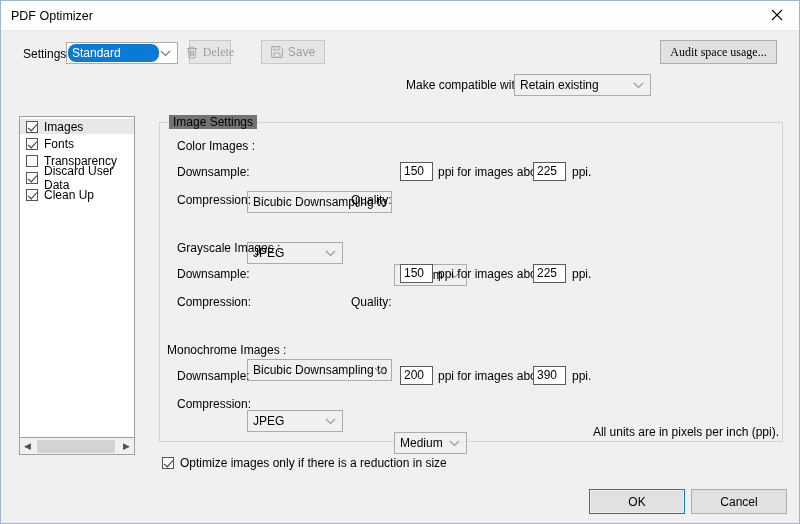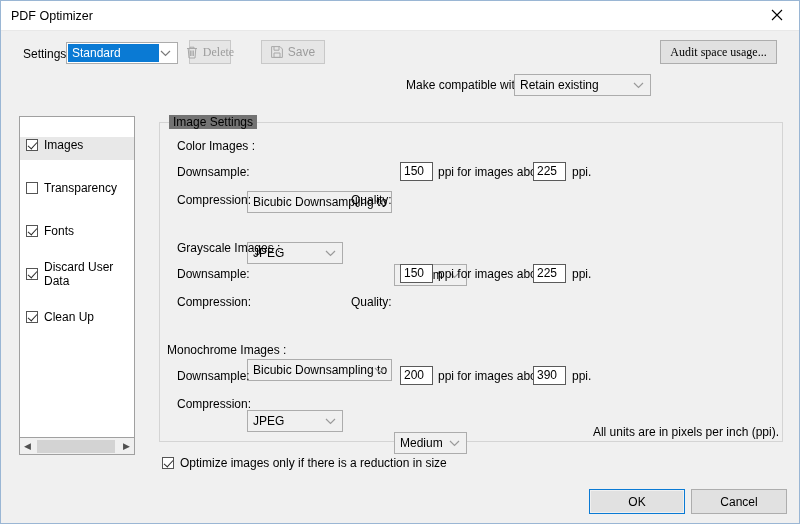--- a/index.html
+++ b/index.html
@@ -86,20 +86,21 @@
   #settings-combo .sel {
     background: #0a7ad4;
     color: #fff;
     height: 18px;
     line-height: 18px;
     margin: 1px 18px 1px 1px;
     padding-left: 4px;
     flex: 1;
     white-space: nowrap;
     overflow: hidden;
+    border-radius: 8px;
   }
 
   .btn {
     box-sizing: border-box;
     background: #e1e1e1;
     border: 1px solid #adadad;
     height: 24px;
     font-size: 12px;
     display: flex;
     align-items: center;
@@ -157,24 +158,24 @@
     height: 322px;
     background: #fff;
     border: 1px solid #a0a0a0;
     box-sizing: border-box;
     overflow: hidden;
   }
   .list-item {
     display: flex;
     align-items: center;
     height: 15px;
-    padding: 0 2px 8px 6px;
-    font-size: 12px;
-    cursor: default;
-    margin-top: 20px;
+    padding: 0 2px 0 6px;
+    font-size: 12px;
+    cursor: default;
+    margin-top: 2px;
   }
   .list-item.selected { background: #e8e8e8; }
   .chk {
     width: 12px; height: 12px;
     box-sizing: border-box;
     border: 1px solid #555;
     background: #fff;
     margin-right: 6px;
     position: relative;
     flex: 0 0 auto;
@@ -337,26 +338,26 @@
         </svg>
     </span>
   </div>
 
   <div class="listbox">
     <div class="list-item selected">
       <span class="chk checked"></span>
       <span>Images</span>
     </div>
     <div class="list-item">
+      <span class="chk checked"></span>
+      <span>Fonts</span>
+    </div>
+    <div class="list-item">
       <span class="chk"></span>
       <span>Transparency</span>
-    </div>
-    <div class="list-item">
-      <span class="chk checked"></span>
-      <span>Fonts</span>
     </div>
     <div class="list-item">
       <span class="chk checked"></span>
       <span>Discard User Data</span>
     </div>
     <div class="list-item">
       <span class="chk checked"></span>
       <span>Clean Up</span>
     </div>
   </div>

